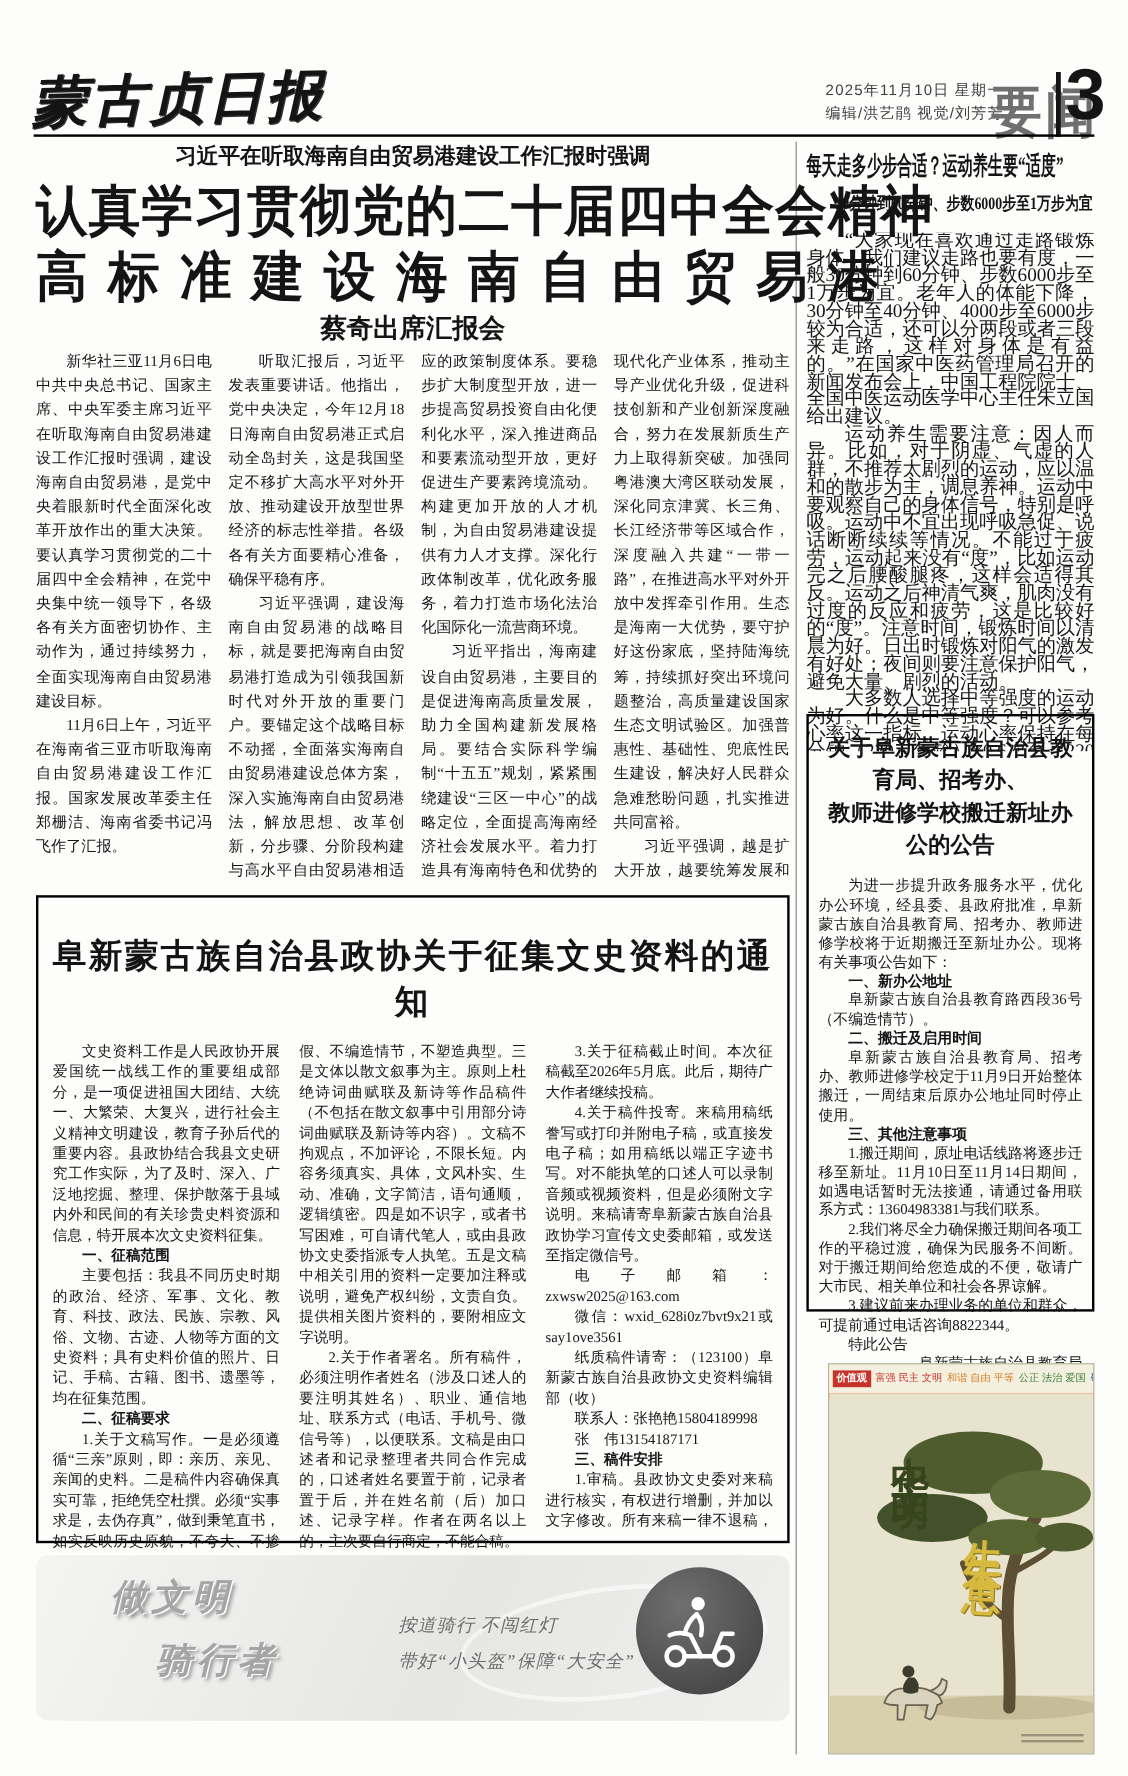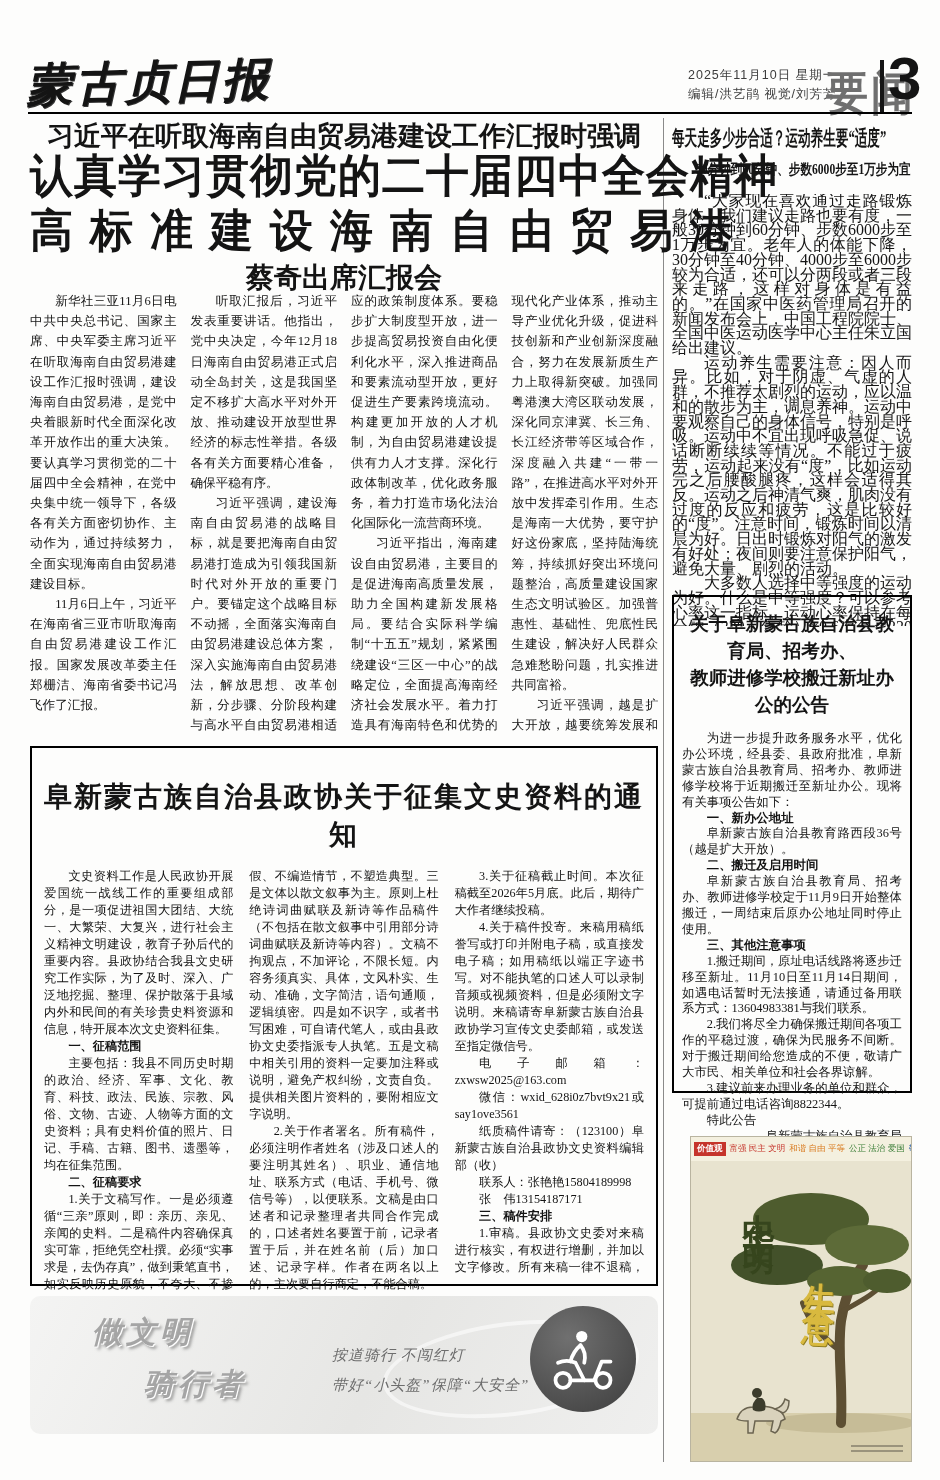--- a/index.html
+++ b/index.html
@@ -13,26 +13,26 @@
             letter-spacing:3px;transform:rotate(-1.5deg);text-shadow:1px 1px 0 #333;}
   .hmeta{left:688px;top:66px;font-size:12.5px;line-height:19px;color:#3c3c3c;letter-spacing:1px;}
   .section-label{left:826px;top:62px;font-size:42px;font-weight:900;color:#6f6f6f;
                  letter-spacing:3px;transform:scaleY(1.12);transform-origin:top left;}
   .vbar{left:880px;top:60px;width:4px;height:54px;background:#141414;}
   .pagenum{left:888px;top:44px;font-size:60px;font-weight:900;}
   .header-rule{left:28px;top:112px;width:884px;height:2px;background:#000;}
   .vdivider{left:663px;top:118px;width:1px;height:1344px;background:#8a8a8a;}
 
   
-  .kicker{left:30px;top:118px;width:628px;text-align:center;font-size:27px;font-weight:800;}
+  .kicker{left:30px;top:118px;width:628px;text-align:center;font-size:18px;font-weight:800;}
   .headline{left:30px;width:628px;text-align:center;font-weight:900;font-size:43px;
             transform:scaleY(1.05);transform-origin:top center;white-space:nowrap;}
   .headline1{top:146px;letter-spacing:1px;}
   .headline2{top:201px;letter-spacing:17px;}
-  .deck{left:30px;top:259px;width:628px;text-align:center;font-size:28px;font-weight:700;}
+  .deck{left:30px;top:259px;width:628px;text-align:center;font-size:22px;font-weight:700;}
   .lead-body{left:30px;top:291px;width:628px;height:452px;column-count:4;column-gap:14px;
              font-size:12.6px;line-height:20.2px;overflow:hidden;}
   .para{margin:0;text-indent:2em;text-align:justify;}
   .para.h{font-weight:bold;}
   .para.right{text-align:right;text-indent:0;}
 
   
   .health-title{left:672px;top:124px;width:240px;height:30px;overflow:visible;}
   .health-title span{display:inline-block;white-space:nowrap;font-size:21px;font-weight:900;
                      transform:scaleX(.6);transform-origin:left center;}
@@ -54,21 +54,21 @@
   .notice-body{column-count:3;column-gap:16px;height:438px;font-size:12.2px;line-height:17px;overflow:hidden;}
 
   
   .psa{left:30px;top:1296px;width:628px;height:138px;border-radius:10px;overflow:hidden;
        background:linear-gradient(115deg,#f4f4f3 0%,#e6e6e4 55%,#efefee 100%);}
   .psa-swoosh{position:absolute;right:18px;top:26px;width:250px;height:86px;border:4px solid #fff;
               border-radius:50%;transform:rotate(-7deg);opacity:.55;}
   .psa-big{position:absolute;left:62px;top:10px;font-weight:700;font-style:italic;font-size:30px;
            line-height:52px;color:#a5a5a5;letter-spacing:4px;
            text-shadow:1px 1px 0 #fff,3px 3px 3px rgba(90,90,90,.55);}
-  .psa-big .l2{margin-left:52px;display:block;}
+  .psa-big .l2{margin-left:38px;display:block;}
   .psa-slogan{position:absolute;left:302px;top:44px;font-style:italic;color:#6d6d6d;font-size:15px;
               line-height:30px;letter-spacing:1px;}
   .psa-circle{position:absolute;left:500px;top:10px;width:106px;height:106px;border-radius:50%;
               background:radial-gradient(circle at 36% 30%,#707070,#3d3d3d);}
   .psa-circle svg{position:absolute;left:13px;top:13px;}
 
   
   .poster{left:690px;top:1136px;width:222px;height:326px;background:#e8e3cf;border:1px solid #b9b4a0;
           box-sizing:border-box;overflow:hidden;}
   .poster-band{height:24px;display:flex;align-items:center;gap:4px;padding:0 3px;
@@ -126,21 +126,21 @@
     </div>
 
   <div class="abs annc">
     <div class="annc-title">
       <span>关于阜新蒙古族自治县教育局、招考办、</span><br>
       <span>教师进修学校搬迁新址办公的公告</span>
     </div>
     <div class="annc-body">
         <p class="para">为进一步提升政务服务水平，优化办公环境，经县委、县政府批准，阜新蒙古族自治县教育局、招考办、教师进修学校将于近期搬迁至新址办公。现将有关事项公告如下：</p>
         <p class="para h">一、新办公地址</p>
-        <p class="para">阜新蒙古族自治县教育路西段36号（越是扩大开放）。</p>
+        <p class="para">阜新蒙古族自治县教育路西段36号（不编造情节）。</p>
         <p class="para h">二、搬迁及启用时间</p>
         <p class="para">阜新蒙古族自治县教育局、招考办、教师进修学校定于11月9日开始整体搬迁，一周结束后原办公地址同时停止使用。</p>
         <p class="para h">三、其他注意事项</p>
         <p class="para">1.搬迁期间，原址电话线路将逐步迁移至新址。11月10日至11月14日期间，如遇电话暂时无法接通，请通过备用联系方式：13604983381与我们联系。</p>
         <p class="para">2.我们将尽全力确保搬迁期间各项工作的平稳过渡，确保为民服务不间断。对于搬迁期间给您造成的不便，敬请广大市民、相关单位和社会各界谅解。</p>
         <p class="para">3.建议前来办理业务的单位和群众，可提前通过电话咨询8822344。</p>
         <p class="para">特此公告</p>
         <p class="para right">阜新蒙古族自治县教育局</p>
         <p class="para right">2025年11月7日</p>
       </div>

